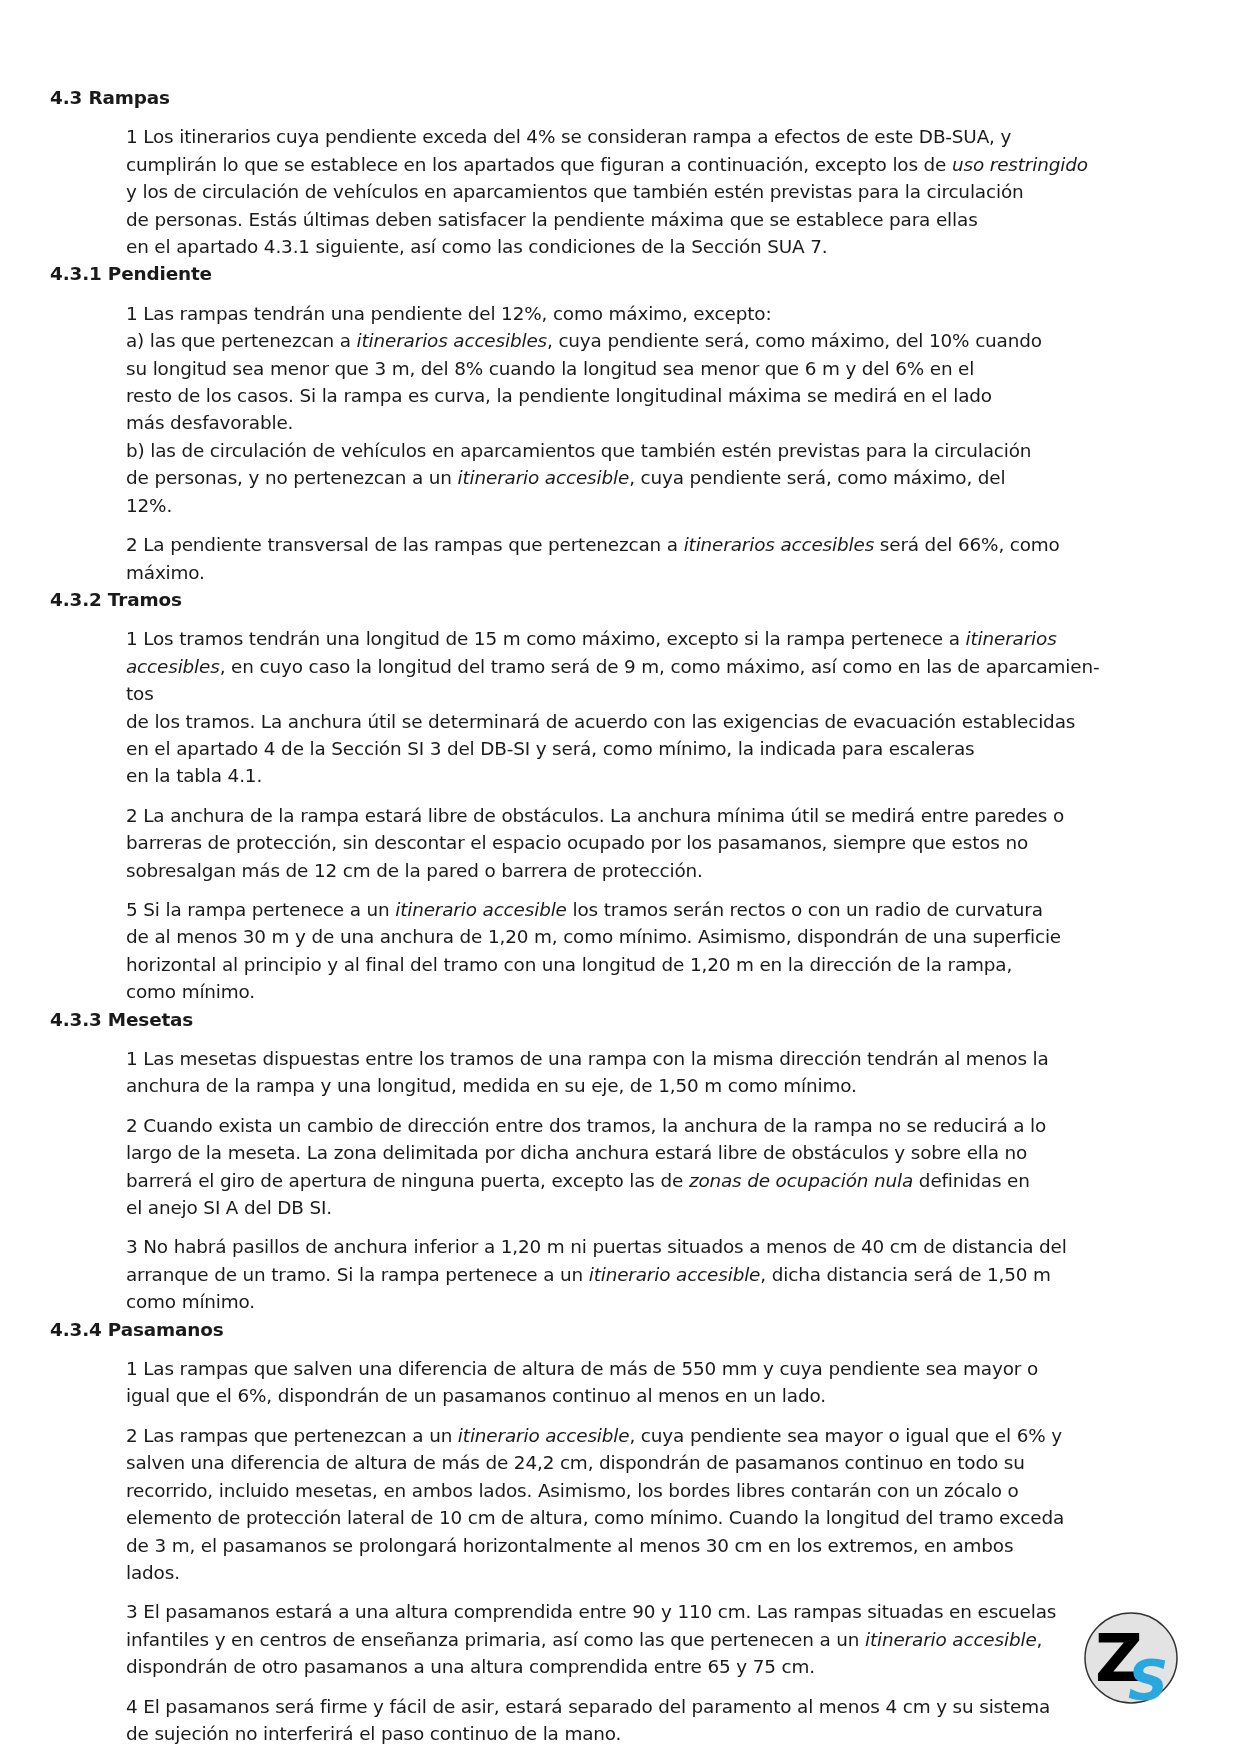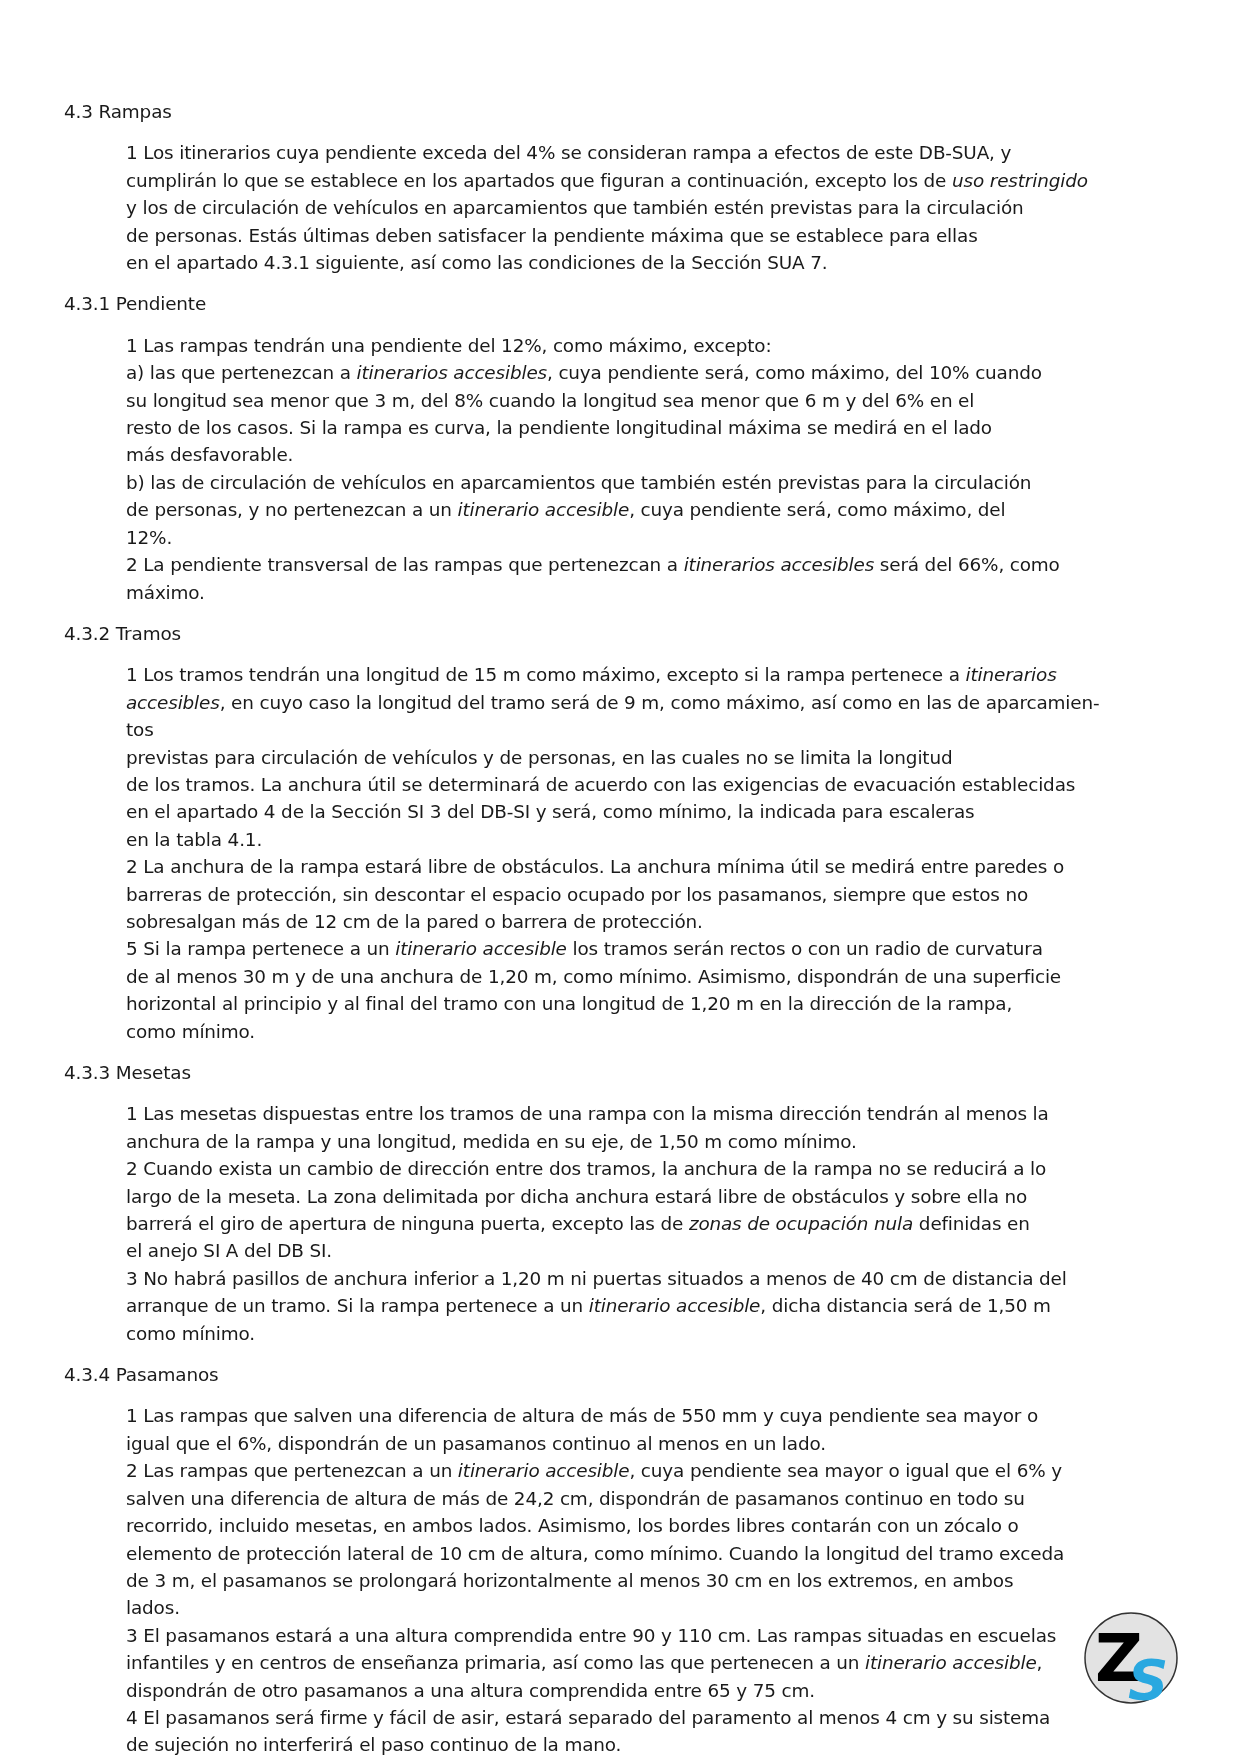--- a/index.html
+++ b/index.html
@@ -6,25 +6,25 @@
     body {
       width: 1241px; height: 1755px; position: relative; overflow: hidden;
       font-family: "DejaVu Sans", sans-serif;
       color: #1a1a1a;
     }
     .page {
       position: absolute; left: 50px; top: 84px; width: 1150px;
       font-size: 18.4px; line-height: 27.4px; letter-spacing: -0.15px;
     }
     .section-heading {
-      margin: 14px; padding: 0; font-weight: normal; font-size: 18.4px;
+      margin: 0; padding: 0; font-weight: bold; font-size: 18.4px;
       line-height: 27.4px; white-space: nowrap;
     }
     .para {
-      margin: 0 0 0 76px; padding: 0; width: 1070px;
+      margin: 12px 0 0 76px; padding: 0; width: 1070px;
     }
     .line { display: block; white-space: nowrap; }
     .line em { font-style: italic; text-align: center; }
     .logo {
       position: absolute; left: 1082px; top: 1609px; width: 98px; height: 98px;
     }
   </style>
 </head>
 <body>
 
@@ -55,21 +55,20 @@
         <span class="line"><span>2  La pendiente transversal de las rampas que pertenezcan a </span><em>itinerarios accesibles</em><span> será del 66%, como</span></span>
         <span class="line"><span>máximo.</span></span>
       </div>
     </div>
     <div>
       <h2 class="section-heading">4.3.2 Tramos</h2>
       <div class="para">
         <span class="line"><span>1  Los tramos tendrán una longitud de 15 m como máximo, excepto si la rampa pertenece a </span><em>itinerarios</em></span>
         <span class="line"><em>accesibles</em><span>, en cuyo caso la longitud del tramo será de 9 m, como máximo, así como en las de aparcamien-</span></span>
         <span class="line"><span>tos</span></span>
-        <span class="line"><span>previstas para circulación de vehículos y de personas, en las cuales no se limita la longitud</span></span>
         <span class="line"><span>de los tramos. La anchura útil se determinará de acuerdo con las exigencias de evacuación establecidas</span></span>
         <span class="line"><span>en el apartado 4 de la Sección SI 3 del DB-SI y será, como mínimo, la indicada para escaleras</span></span>
         <span class="line"><span>en la tabla 4.1.</span></span>
       </div>
       <div class="para">
         <span class="line"><span>2  La anchura de la rampa estará libre de obstáculos. La anchura mínima útil se medirá entre paredes o</span></span>
         <span class="line"><span>barreras de protección, sin descontar el espacio ocupado por los pasamanos, siempre que estos no</span></span>
         <span class="line"><span>sobresalgan más de 12 cm de la pared o barrera de protección.</span></span>
       </div>
       <div class="para">

